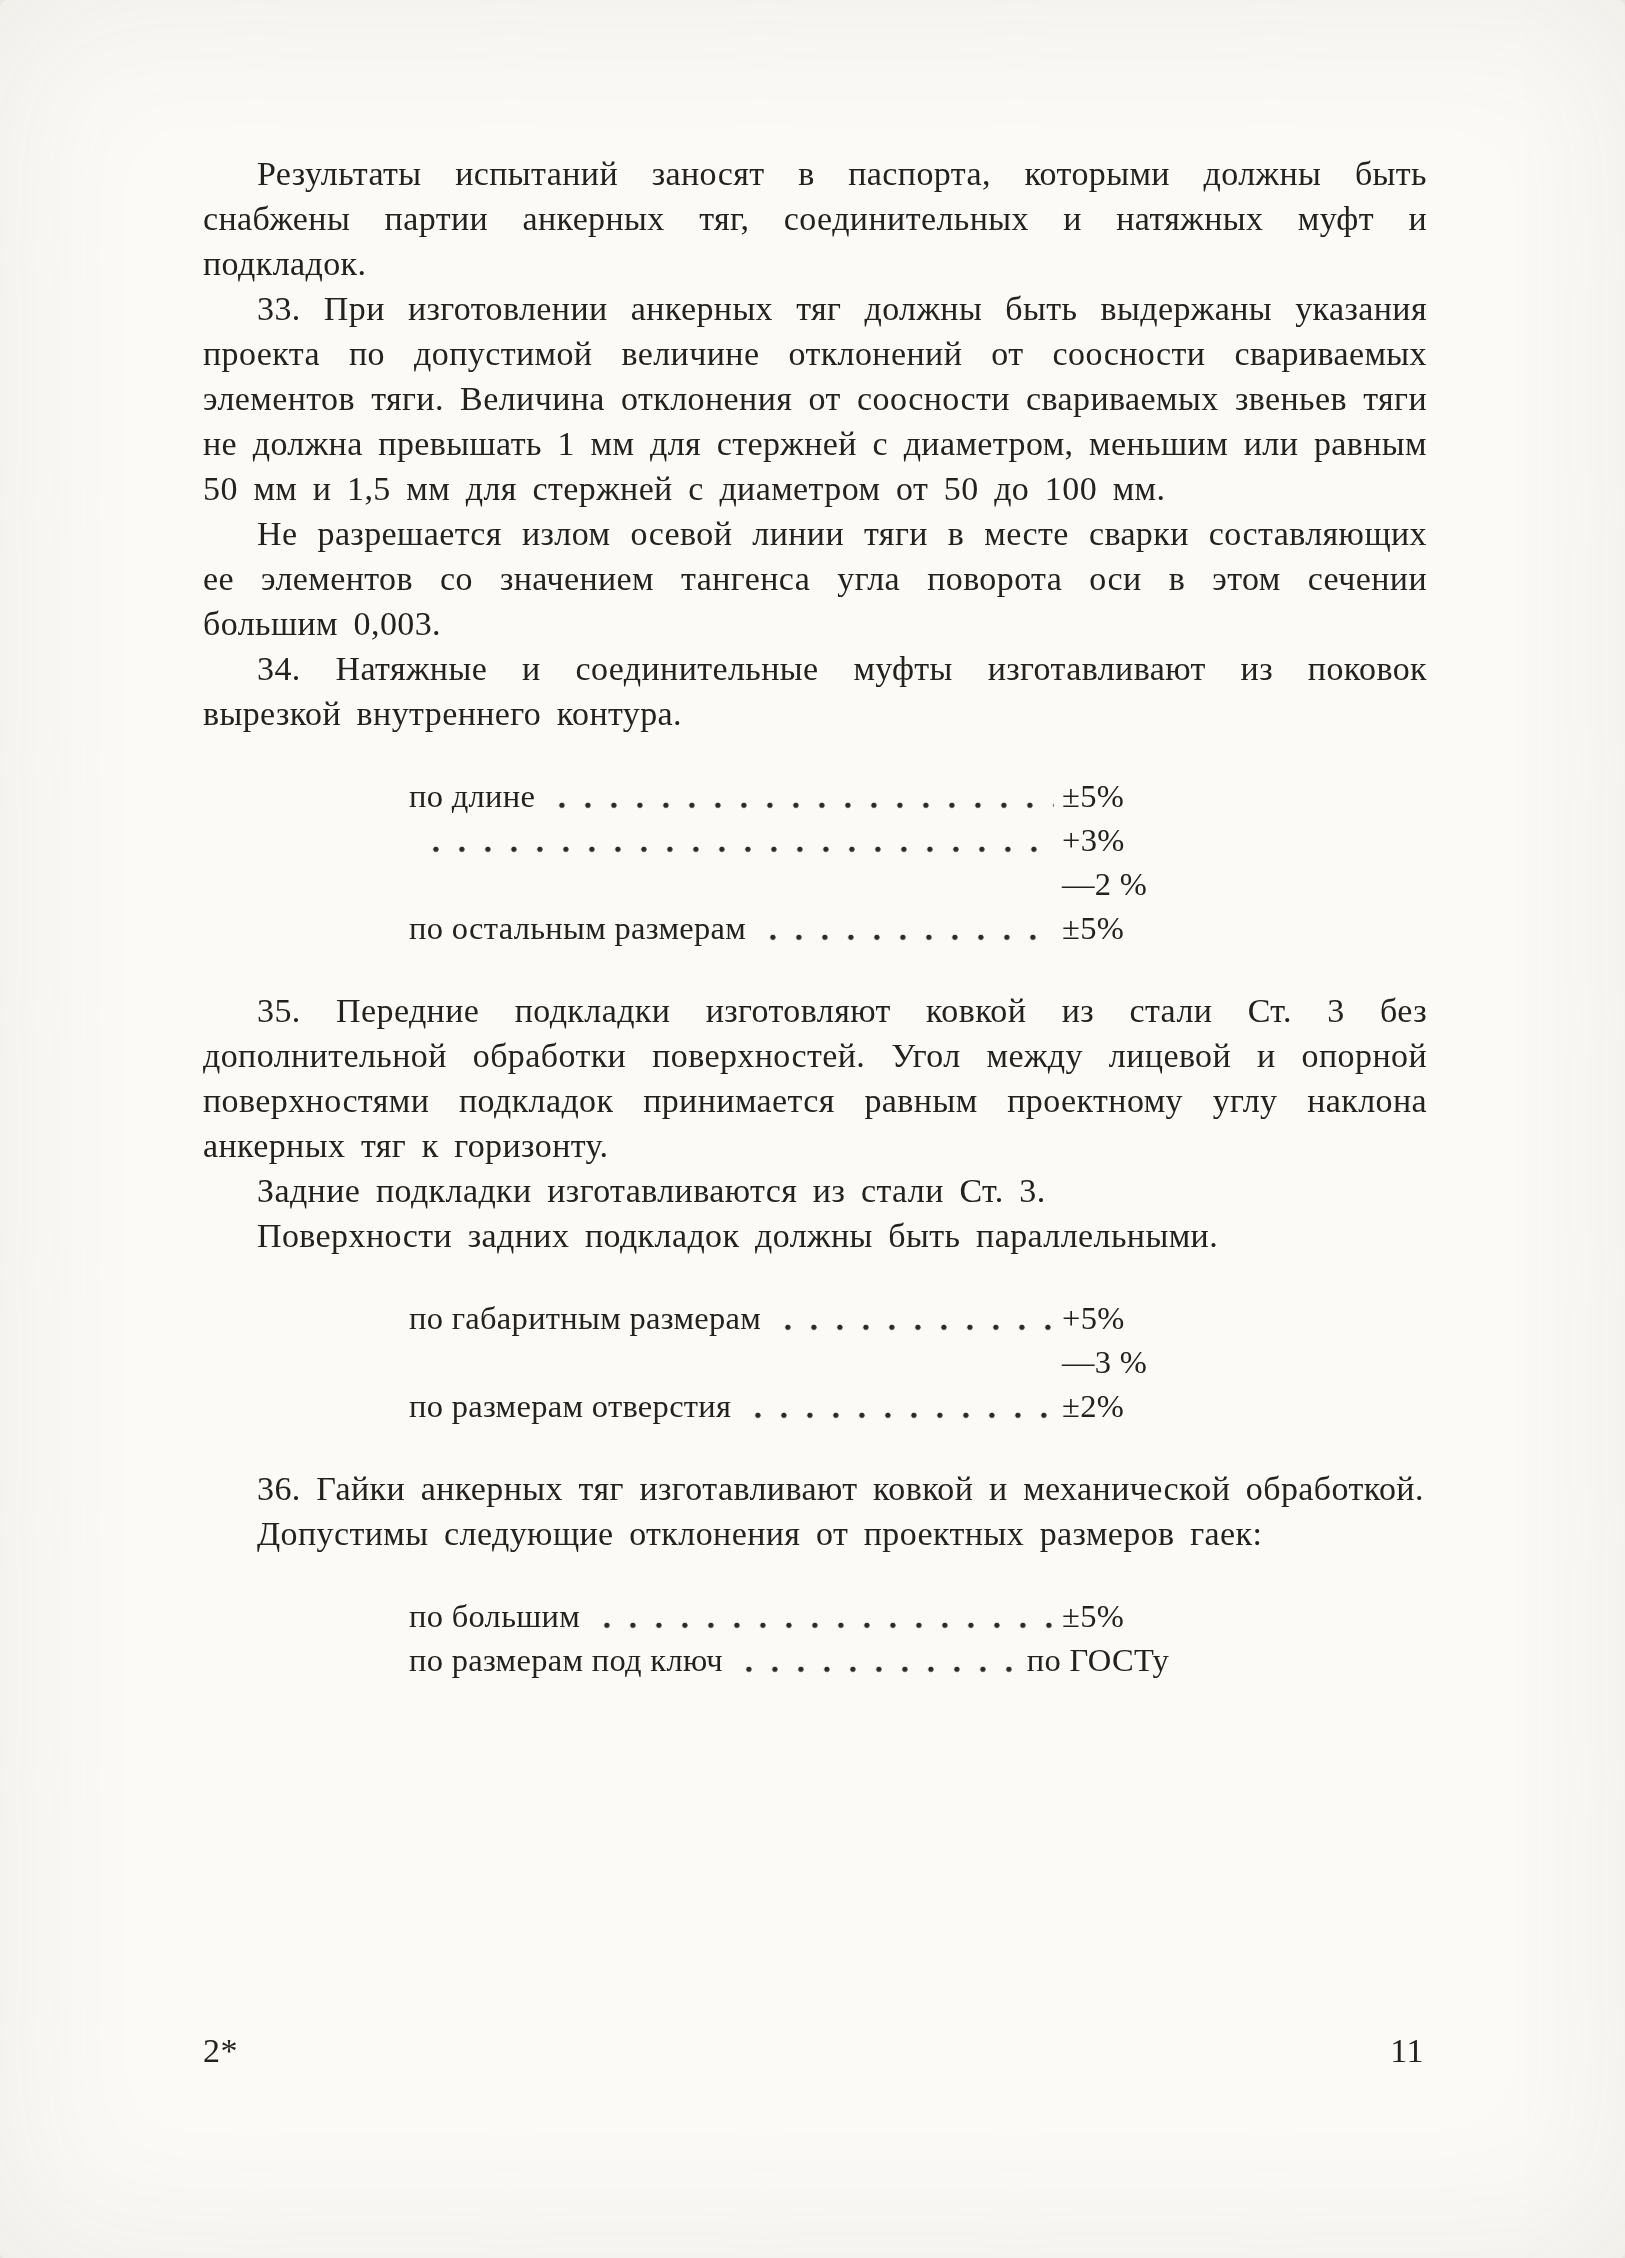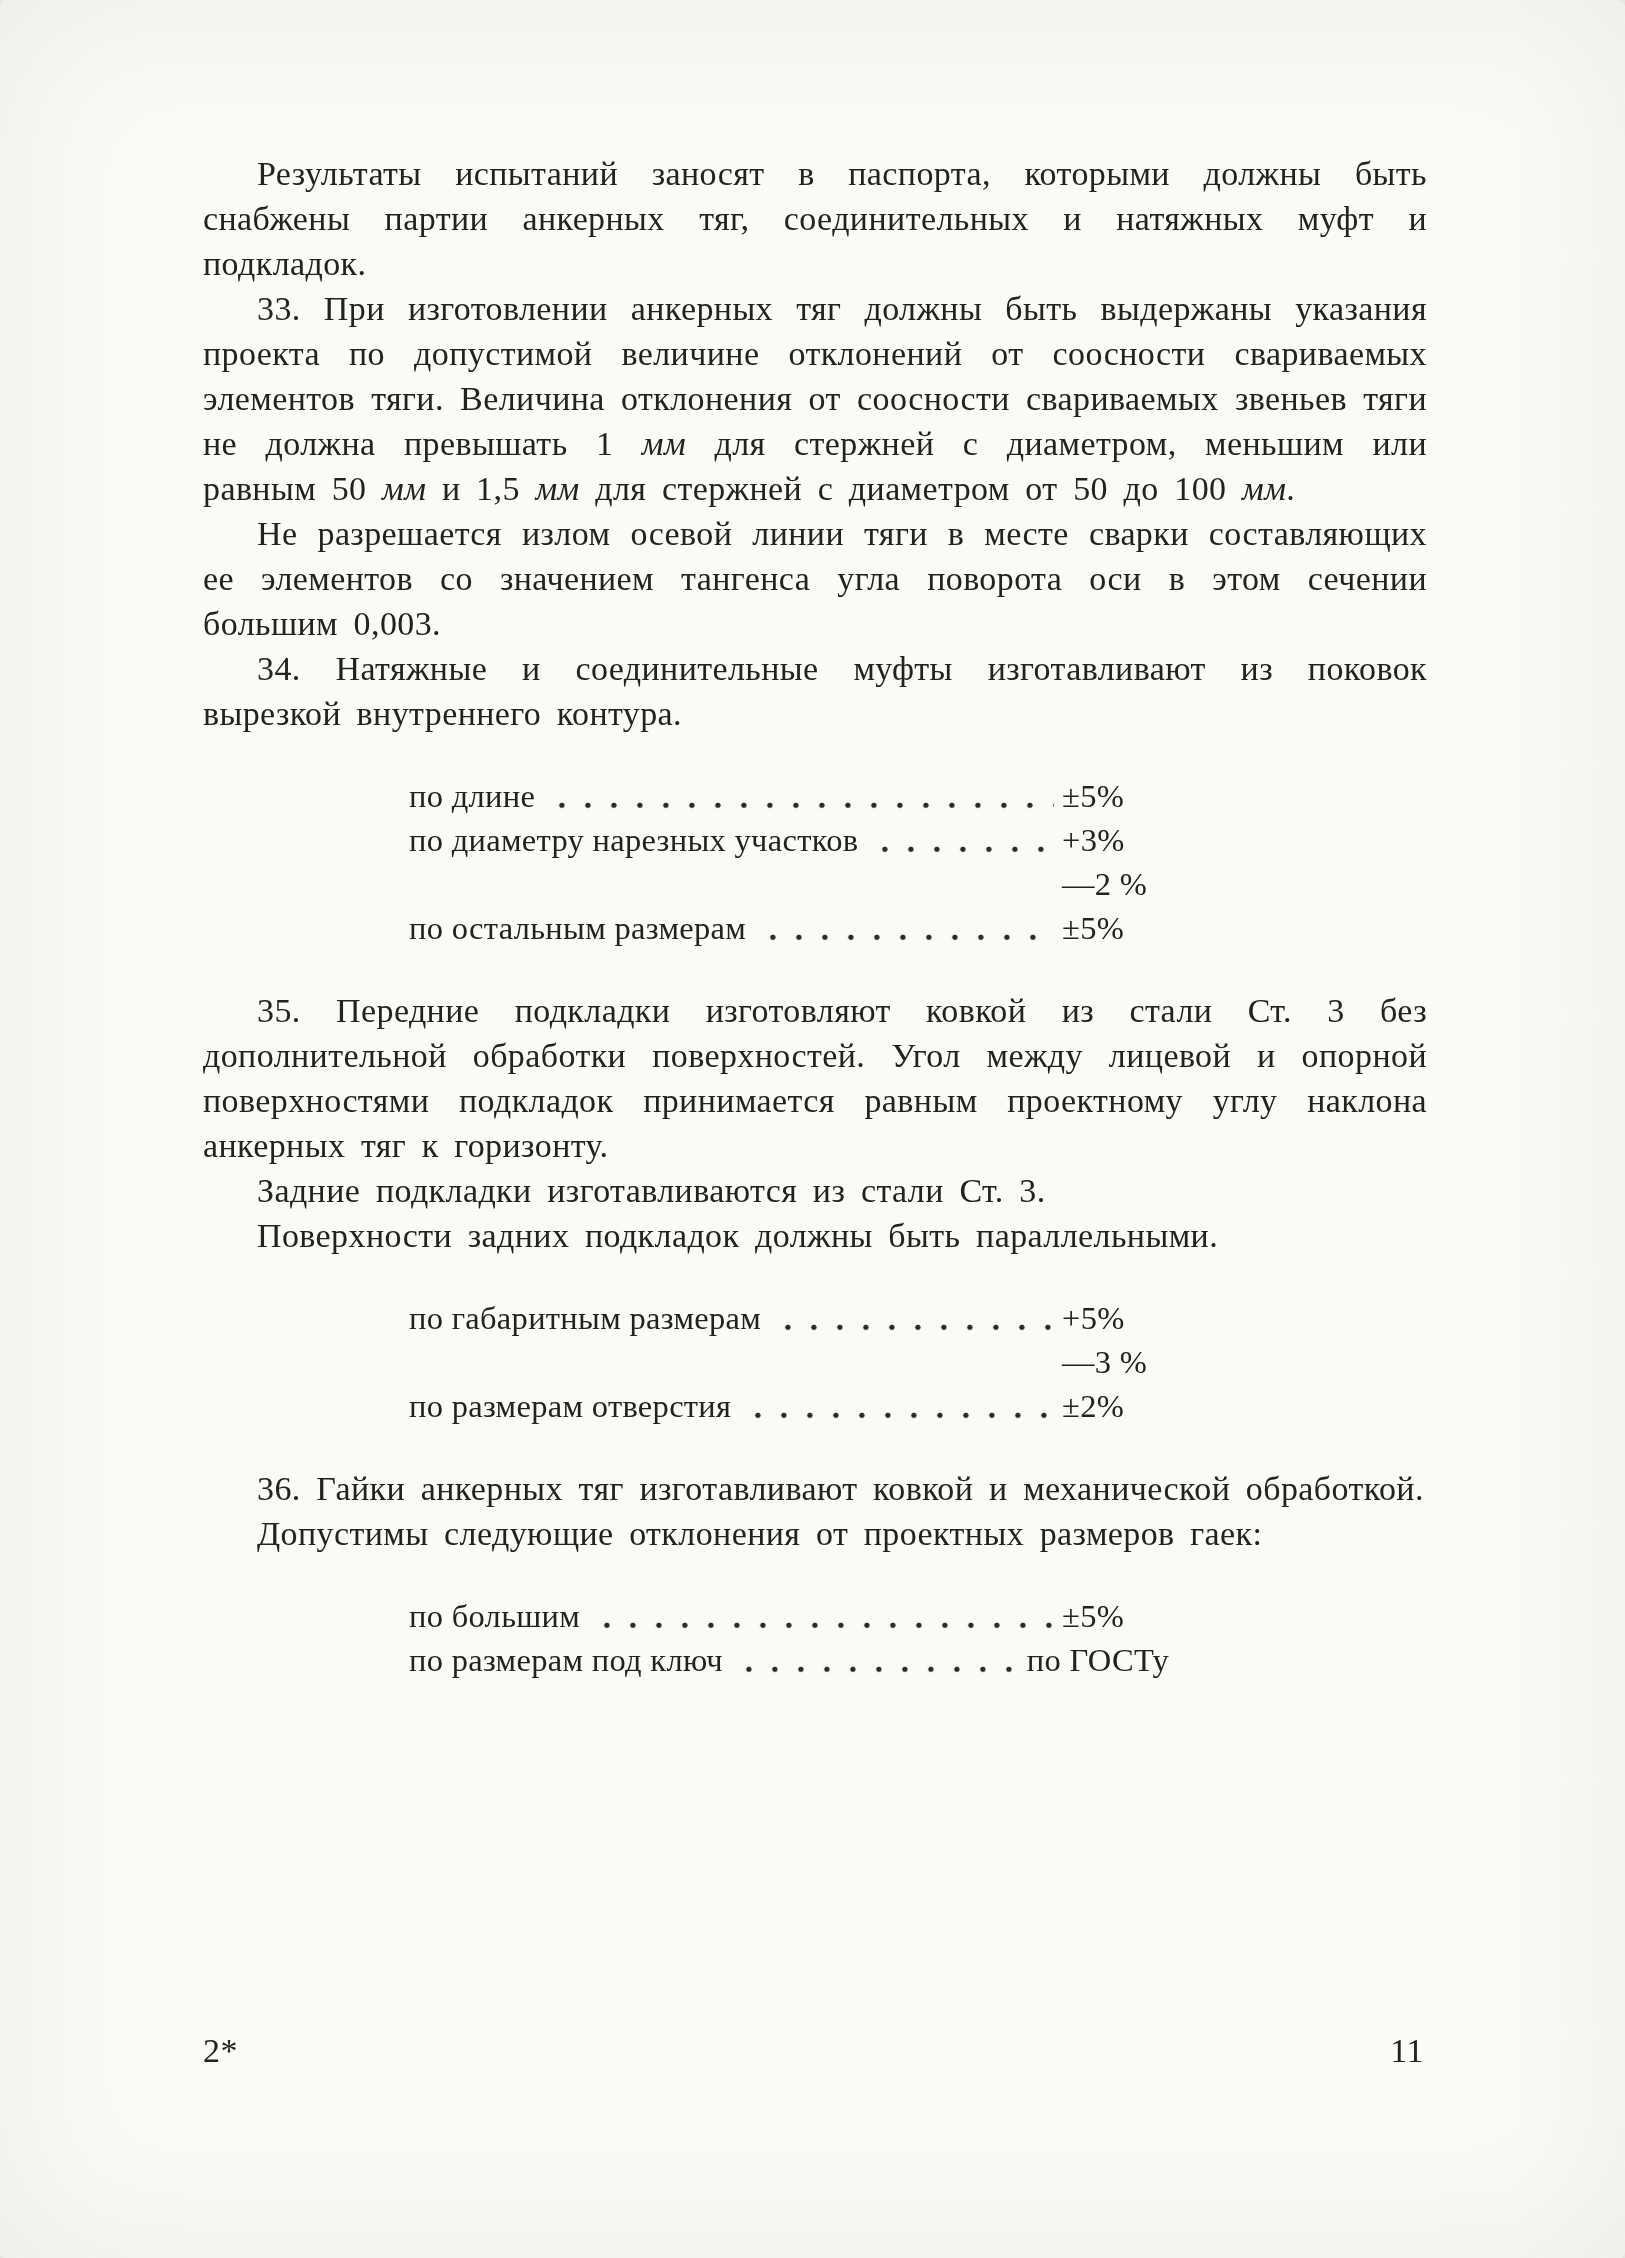--- a/index.html
+++ b/index.html
@@ -27,21 +27,21 @@
   }
   .para {
     margin: 0;
     font-size: 34px;
     line-height: 45px;
     text-align: justify;
     text-indent: 54px;
     letter-spacing: 0.4px;
     word-spacing: 6.7px;
   }
-  .italic { font-style: italic; }
+  .italic { }
 
   .tol-list {
     margin: 38px 0 38px 206px;
     width: 760px;
     font-size: 32.5px;
   }
   .tol-row {
     display: flex;
     align-items: baseline;
     line-height: 44px;
@@ -96,21 +96,20 @@
     <p class="para">34. Натяжные и соединительные муфты изготавливают из поковок вырезкой внутреннего контура.</p>
 
 
     <div class="tol-list">
       <div class="tol-row">
         <span class="tol-label">по длине</span>
         <span class="tol-leader"></span>
         <span class="tol-value">±5%</span>
       </div>
       <div class="tol-row">
-        <span class="tol-label">по диаметру нарезных участков</span>
         <span class="tol-leader"></span>
         <span class="tol-value">+3%</span>
       </div>
       <div class="tol-row">
         <span class="tol-label"></span>
         <span class="tol-leader blank"></span>
         <span class="tol-value">—2 %</span>
       </div>
       <div class="tol-row">
         <span class="tol-label">по остальным размерам</span>

